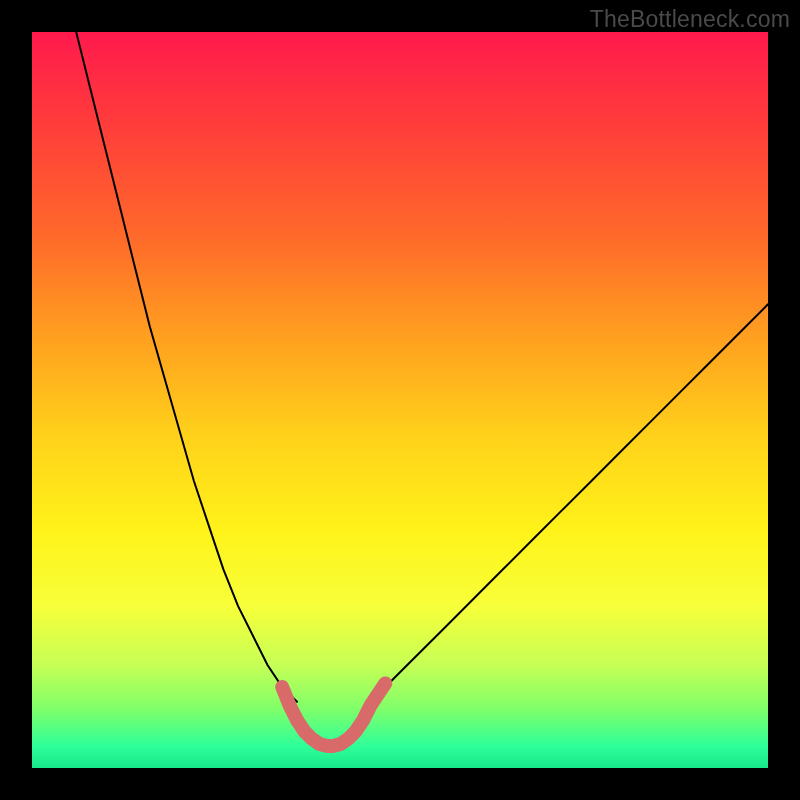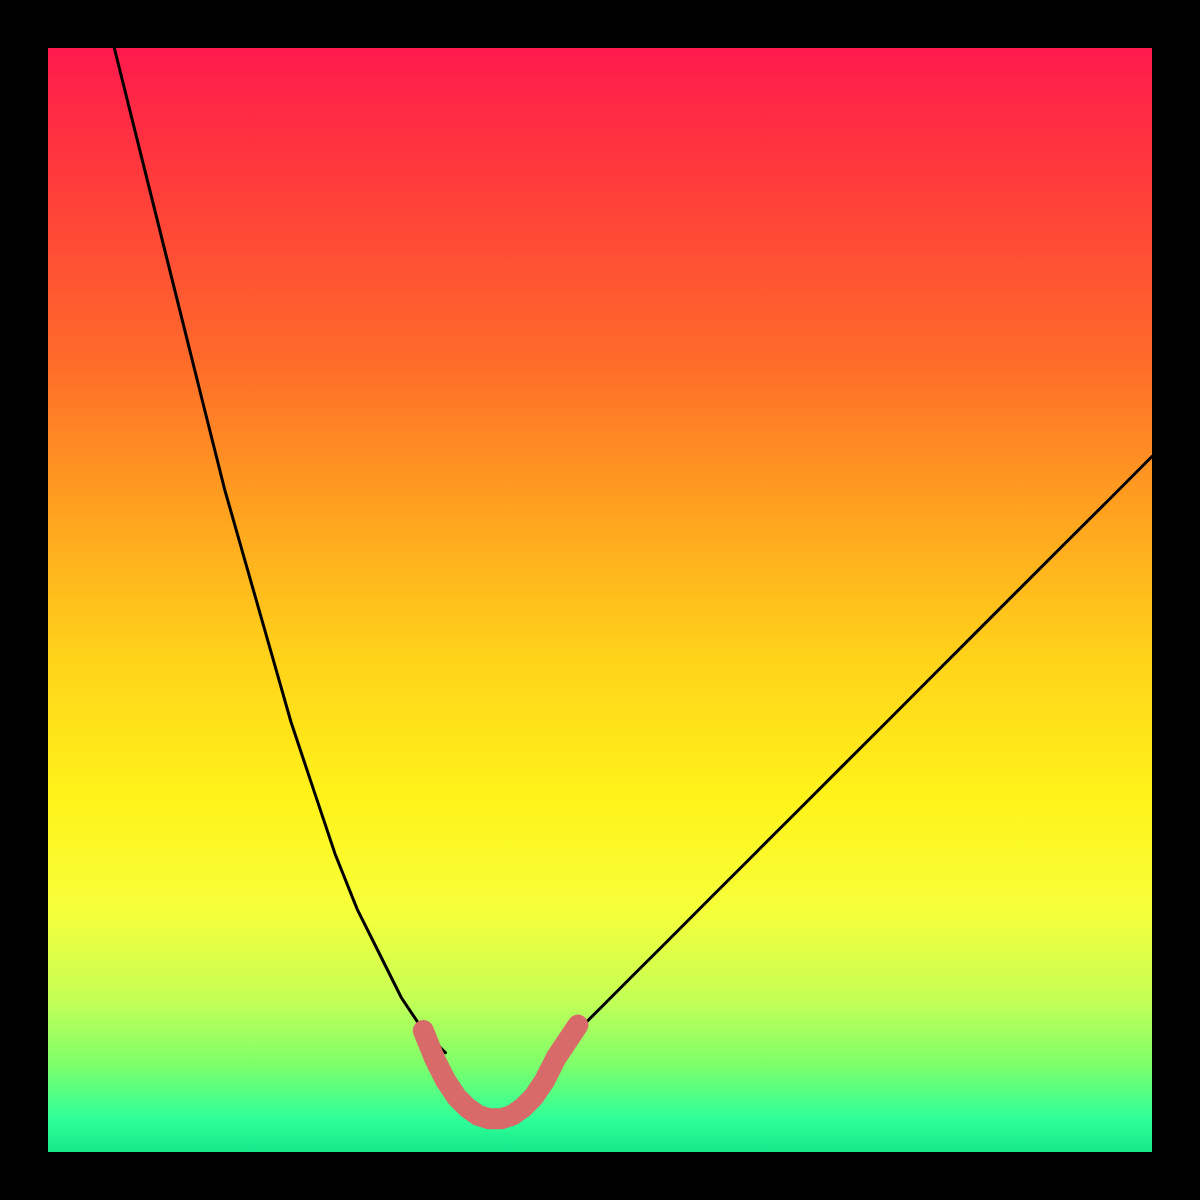--- a/index.html
+++ b/index.html
@@ -61,13 +61,14 @@
 <body>
 
 <div class="frame">
   <div class="plot-area">
     <svg class="curves" viewBox="0 0 736 736" preserveAspectRatio="none">
       <path d="M44.2 0.0 L58.9 58.9 L73.6 117.8 L88.3 176.6 L103.0 235.5 L117.8 294.4 L132.5 345.9 L147.2 397.4 L161.9 449.0 L176.6 493.1 L191.4 537.3 L206.1 574.1 L220.8 603.5 L235.5 633.0 L250.2 655.0 L265.0 669.8" fill="none" stroke="#000000" stroke-width="2" stroke-linecap="round"></path>
       <path d="M338.6 669.8 L353.3 655.0 L368.0 640.3 L390.1 618.2 L412.2 596.2 L441.6 566.7 L471.0 537.3 L500.5 507.8 L529.9 478.4 L559.4 449.0 L588.8 419.5 L618.2 390.1 L647.7 360.6 L677.1 331.2 L706.6 301.8 L736.0 272.3" fill="none" stroke="#000000" stroke-width="2" stroke-linecap="round"></path>
       <path d="M250.2 655.0 L257.6 673.4 L265.0 688.2 L272.3 699.2 L279.7 706.6 L287.0 711.7 L294.4 713.9 L301.8 713.9 L309.1 711.7 L316.5 706.6 L323.8 699.2 L331.2 688.2 L338.6 673.4 L345.9 662.4 L353.3 651.4" fill="none" stroke="#d86a6a" stroke-width="14" stroke-linecap="round" stroke-linejoin="round"></path>
     </svg>
   </div>
+  <div class="watermark">TheBottleneck.com</div>
 </div>
 
 </body></html>

